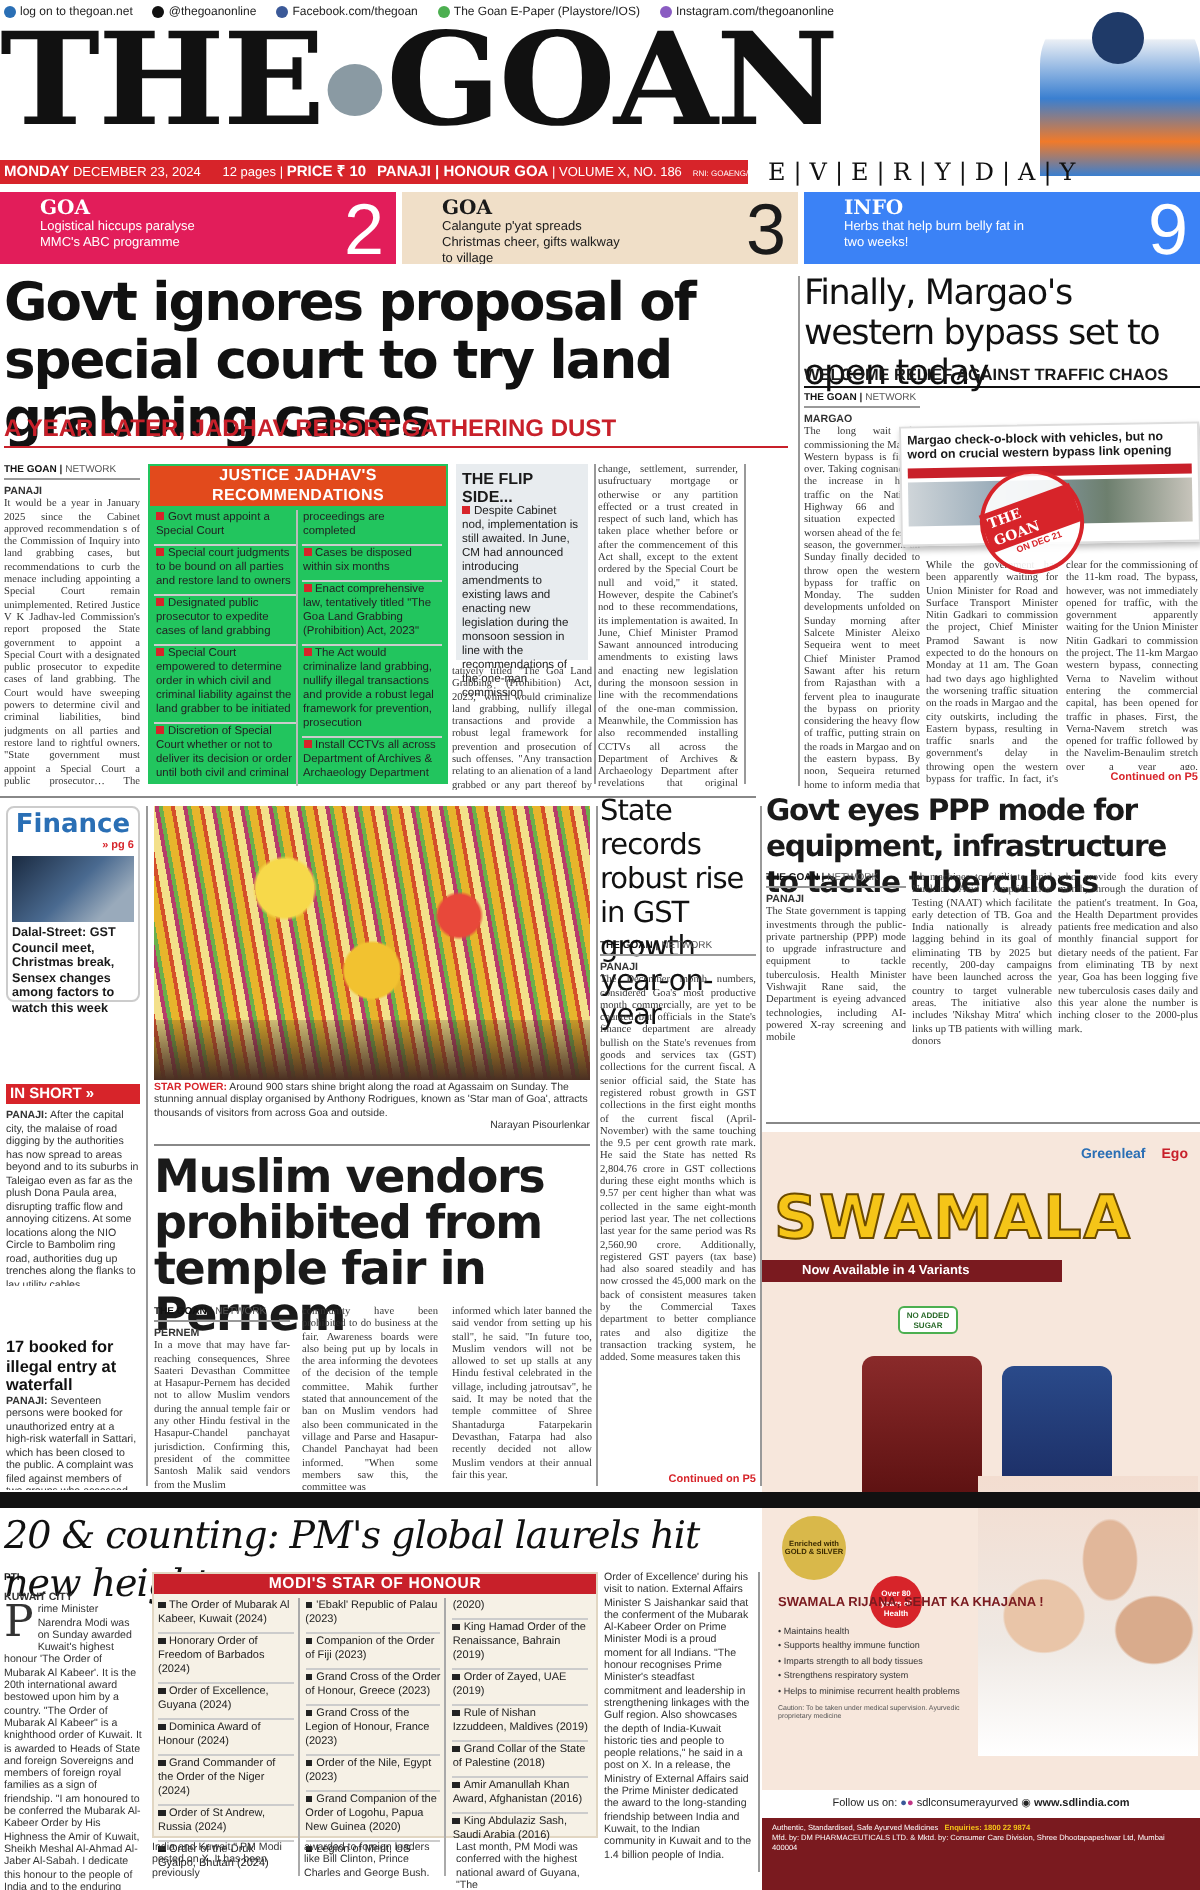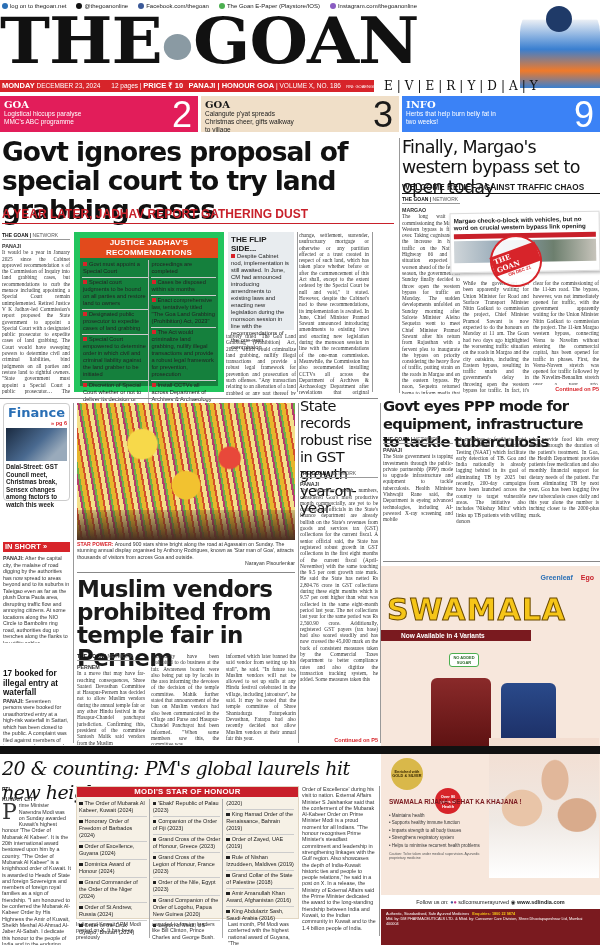--- a/index.html
+++ b/index.html
@@ -11,34 +11,34 @@
 
 .mast{left:0;top:10px;width:450px;height:62px;font-family:"DejaVu Serif",serif;font-weight:bold;font-size:64px;letter-spacing:-1px;line-height:62px;color:#111;white-space:nowrap;transform:scaleX(1.05);transform-origin:left}
 .mast .logo{display:inline-block;width:26px;height:26px;border-radius:50%;background:#8a9aa3;vertical-align:middle;margin:0 2px}
 .player{left:520px;top:2px;width:80px;height:86px;background:linear-gradient(180deg,#fff 0%,#fff 20%,#e9eef5 21%,#3a7fd0 55%,#f07a2a 80%,#3a7fd0 100%);border-radius:30px 30px 0 0}
 .player .head{position:absolute;left:26px;top:4px;width:26px;height:26px;border-radius:50%;background:#1f3a68}
 .dateline{left:0;top:80px;width:374px;height:12px;background:#d7242a;color:#fff;font-family:"Liberation Sans",sans-serif;font-size:6.5px;line-height:12px;padding-left:2px;white-space:nowrap;overflow:hidden}
 .dateline b{font-size:7.5px}
 .everyday{left:384px;top:79px;font-size:12px;letter-spacing:4px;font-family:"DejaVu Serif",serif;color:#111}
 
 .teasers{left:0;top:96px;width:600px;height:36px;display:flex;gap:3px}
-.teaser{flex:1;position:relative;padding:3px 4px;overflow:hidden}
+.teaser{flex:1;position:relative;padding:3px 20px;overflow:hidden}
 .teaser .t{font-weight:bold;font-size:10px;font-family:"DejaVu Serif",serif}
 .teaser .d{font-family:"Liberation Sans",sans-serif;font-size:6.5px;line-height:8px;width:95px}
 .teaser .n{position:absolute;right:6px;top:0;font-family:"Liberation Sans",sans-serif;font-size:36px;line-height:38px}
 
 .h1{left:2px;top:137px;width:395px;font-family:"DejaVu Sans",sans-serif;font-weight:bold;font-size:26.5px;line-height:29px;letter-spacing:-1px;color:#111}
 .sub1{left:2px;top:205px;width:392px;font-family:"Liberation Sans",sans-serif;font-weight:bold;font-size:12px;color:#c8202a;border-bottom:1.5px solid #c8202a;line-height:18px;white-space:nowrap;overflow:hidden}
 .byline{font-family:"Liberation Sans",sans-serif;font-size:5px;font-weight:bold;border-bottom:.5px solid #999;padding-bottom:1px;margin-bottom:3px}
 .byline span{font-weight:normal;color:#555}
 .body{font-size:5.3px;line-height:6.3px;text-align:justify;color:#333}
 .body .dl{font-weight:bold;font-family:"Liberation Sans",sans-serif}
 .col{position:absolute;overflow:hidden}
 
-.recbox{left:74px;top:232px;width:150px;height:160px;background:#15803d;border:6px solid #22c55e}
+.recbox{left:74px;top:232px;width:150px;height:160px;background:#22c55e;border:1px solid #22c55e}
 .rechead{background:#e24a1c;color:#fff;font-family:"Liberation Sans",sans-serif;font-weight:bold;font-size:8px;text-align:center;line-height:10px;letter-spacing:.2px}
 .reccols{display:flex;gap:2px;padding:2px}
 .reccol{flex:1;border-right:.5px solid #bbb}
 .reccol:last-child{border-right:none}
 .rec{font-family:"Liberation Sans",sans-serif;font-size:5.7px;line-height:7px;color:#222;padding:1px 1px 2px;border-bottom:.5px solid #ccc}
 .rec:before{content:"";display:inline-block;width:4px;height:4px;background:#d7242a;margin-right:2px}
 .rec.cont:before{display:none}
 .flip{left:228px;top:232px;width:66px;height:98px;background:#e8ecef;padding:3px}
 .flip .ft{font-family:"Liberation Sans",sans-serif;font-weight:bold;font-size:8px}
 .flip .fb{font-family:"Liberation Sans",sans-serif;font-size:5.8px;line-height:7px;color:#222}

